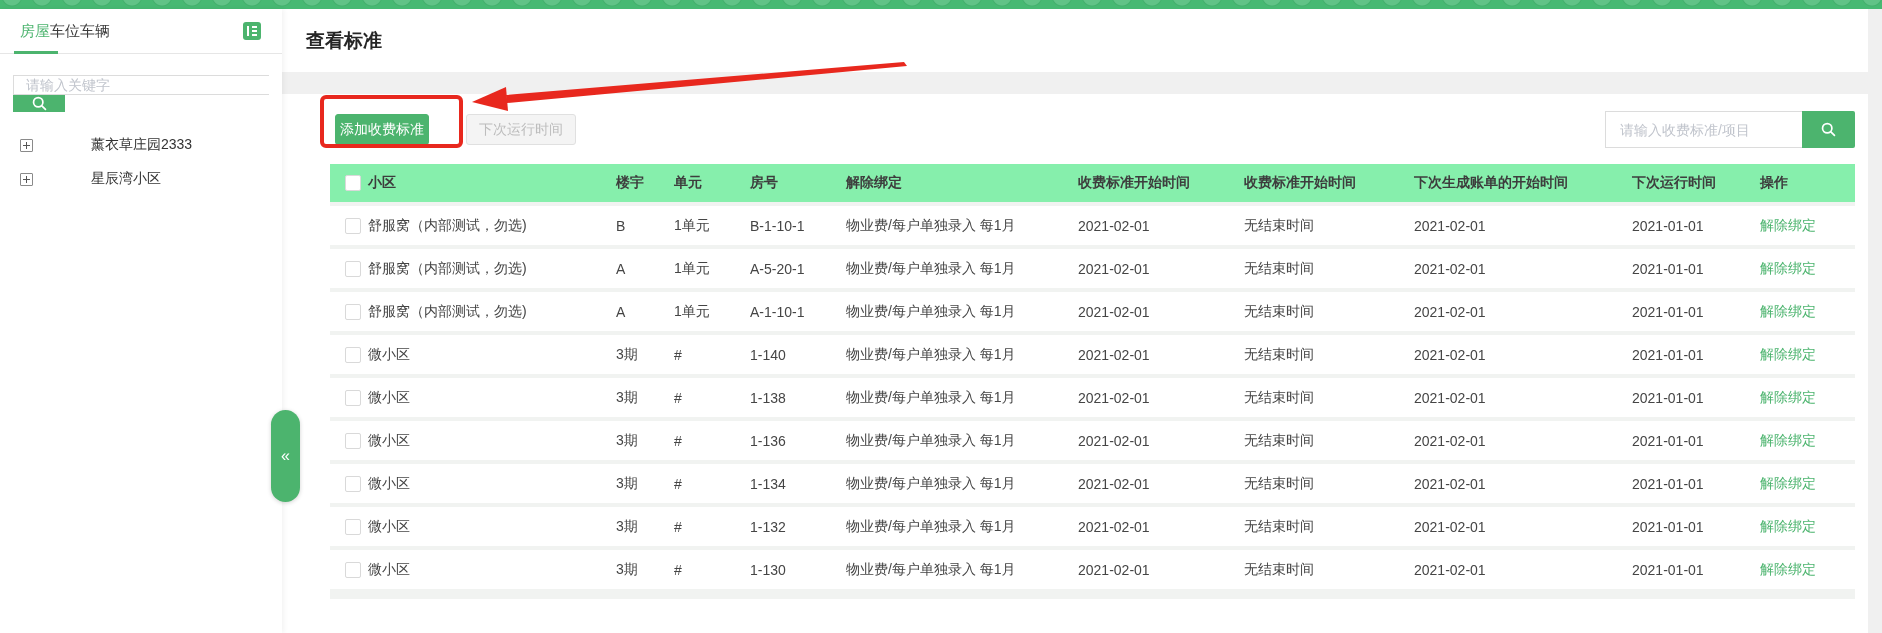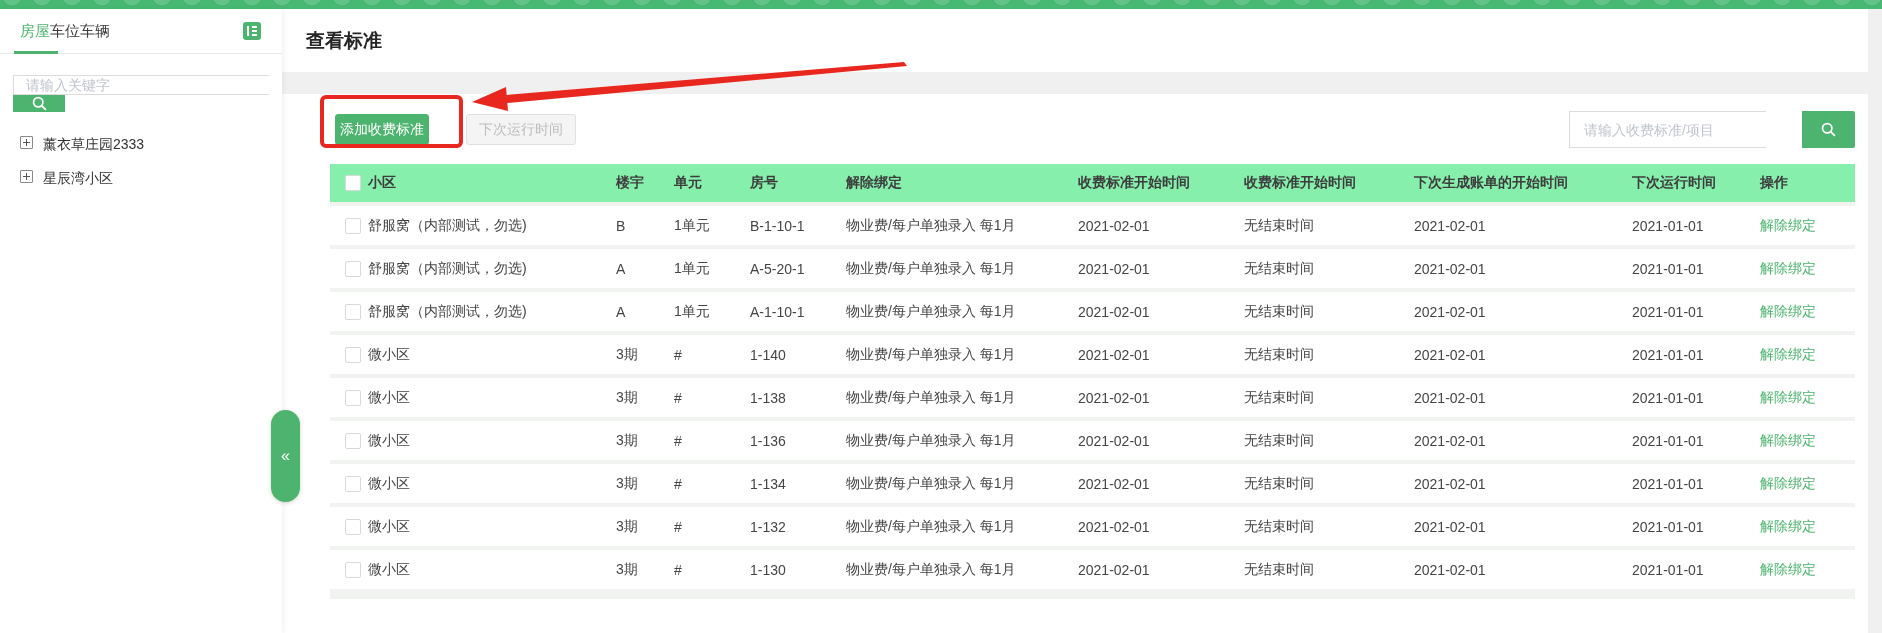--- a/index.html
+++ b/index.html
@@ -27,36 +27,36 @@
   .layout-icon::before { content:""; position:absolute; left:4px; top:4px; width:2px; height:10px; background:#fff; }
   .layout-icon::after { content:""; position:absolute; left:9px; top:4px; width:5px; height:10px;
     background:linear-gradient(#fff 0 2px, transparent 2px 4px, #fff 4px 6px, transparent 6px 8px, #fff 8px 10px); }
 
   .side-search { margin:21px 13px 0 13px; display:flex; height:37px;flex-direction:column; }
   .side-search input { flex:1; border:1px solid #dcdcdc; border-right:none; padding:0 12px; font-size:14px; outline:none; color:#333; min-width:0; }
   .side-search input::placeholder, .tool-search input::placeholder { color:#c0c4cc; }
   .search-btn { width:52px; background:#4cb46e; border:none; display:flex; align-items:center; justify-content:center; cursor:pointer; }
 
   .tree { margin-top:16px; }
-  .tree-item { display:flex; align-items:flex-start; padding:8px 0 8px 20px; cursor:pointer; font-size:14px; color:#333; }
+  .tree-item { display:flex; align-items:center; padding:8px 0 8px 20px; cursor:pointer; font-size:14px; color:#333;gap:48px; }
   .expand-box { width:13px; height:13px; border:1px solid #8a8a8a; border-radius:1px; margin-right:10px; position:relative; flex:0 0 13px; }
   .expand-box::before { content:""; position:absolute; left:2px; top:5px; width:7px; height:1px; background:#555; }
   .expand-box::after { content:""; position:absolute; left:5px; top:2px; width:1px; height:7px; background:#555; }
 
   
   .main { flex:1; background:#f0f0f0; display:flex; flex-direction:column; padding-right:14px; position:relative; }
   .title-bar { height:63px; background:#fff; display:flex; align-items:center; padding-left:24px; }
   .page-title { font-size:19px; font-weight:bold; color:#262626; }
 
   .card { flex:1; margin-top:22px; background:#fff; padding:17px 13px 0 48px; position:relative; }
   .toolbar { display:flex; align-items:center; height:37px; }
   .btn { font-size:14px; border-radius:3px; cursor:pointer; }
   .btn-add { height:31px; padding:0 4px; margin-left:5px; background:#4cb46e; color:#fff; border:1px solid #4cb46e; }
   .btn-batch { height:31px; padding:0 12px; margin-left:37px; background:#f4f4f4; color:#bdbdbd; border:1px solid #e0e0e0; cursor:not-allowed; }
-  .tool-search { margin-left:auto; display:flex; height:37px;gap:36px; }
+  .tool-search { margin-left:auto; display:flex; height:37px; }
   .tool-search input { width:197px; border:1px solid #dcdcdc; border-right:none; padding:0 14px; font-size:14px; outline:none; color:#333; }
   .tool-search .search-btn { width:53px; border-radius:0 2px 2px 0; }
 
   table { border-collapse:collapse; table-layout:fixed; width:1525px; margin-top:16px; }
   thead th { background:#86efac; height:40px; font-size:14px; font-weight:bold; color:#3d3d3d; text-align:left; padding-left:4px; border-bottom:4px solid #f1f3f1; white-space:nowrap; overflow:hidden; }
   tbody td { height:43px; font-size:14px; color:#454545; text-align:left; padding-left:4px; border-bottom:4px solid #f1f3f1; white-space:nowrap; overflow:hidden; background:#fff; }
   .checkbox { display:block; width:16px; height:16px; border:1px solid #d9d9d9; border-radius:2px; background:#fff; margin-left:11px; cursor:pointer; }
   .link { color:#4cb46e; cursor:pointer; text-decoration:none; }
   .table-bottom-strip { width:1525px; height:6px; background:#f1f3f1; }
 

